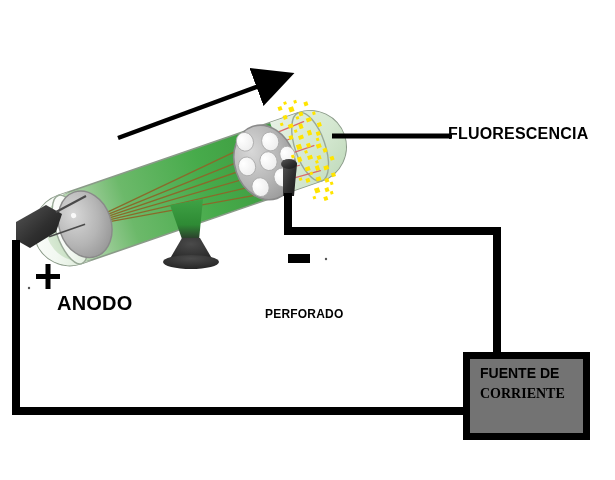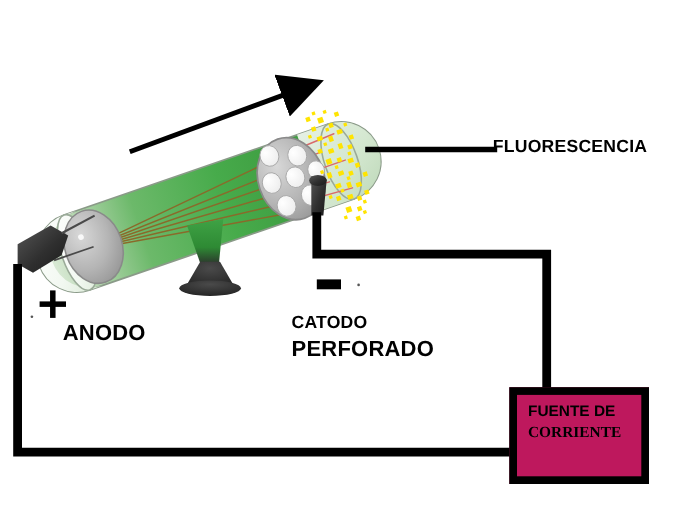--- a/index.html
+++ b/index.html
@@ -41,31 +41,31 @@
     margin-left: 24px;
   }
   #lbl-catodo-1 {
     left: 265px;
     top: 285px;
     font-size: 16px;
   }
   #lbl-catodo-2 {
     left: 265px;
     top: 307px;
-    font-size: 20px;
+    font-size: 12px;
   }
   #source-box {
     position: absolute;
     left: 463px;
     top: 352px;
     width: 127px;
     height: 88px;
     border: 7px solid #000000;
     box-sizing: border-box;
-    background: #be185d;
+    background: #737373;
   }
   #source-box .src-line {
     position: absolute;
     left: 10px;
     font-size: 14px;
     font-weight: bold;
     color: #000000;
     white-space: nowrap;
   }
   #src-l1 { top: 6px; }
@@ -260,21 +260,20 @@
     <rect x="288" y="254" width="22" height="9" fill="#000000"></rect>
 
     <circle cx="29" cy="288" r="1.2" fill="#555555"></circle>
     <circle cx="326" cy="259" r="1.2" fill="#555555"></circle>
   </svg>
 
   <div class="lbl" id="lbl-fluorescencia">FLUORESCENCIA</div>
 
   <div class="lbl" id="lbl-anodo">ANODO</div>
 
-  <div class="lbl" id="lbl-catodo-1">CATODO</div>
 
   <div class="lbl" id="lbl-catodo-2">PERFORADO</div>
 
   <div id="source-box">
     <div class="src-line" id="src-l1">FUENTE DE</div>
     <div class="src-line" id="src-l2">CORRIENTE</div>
   </div>
 
 </div>
 

